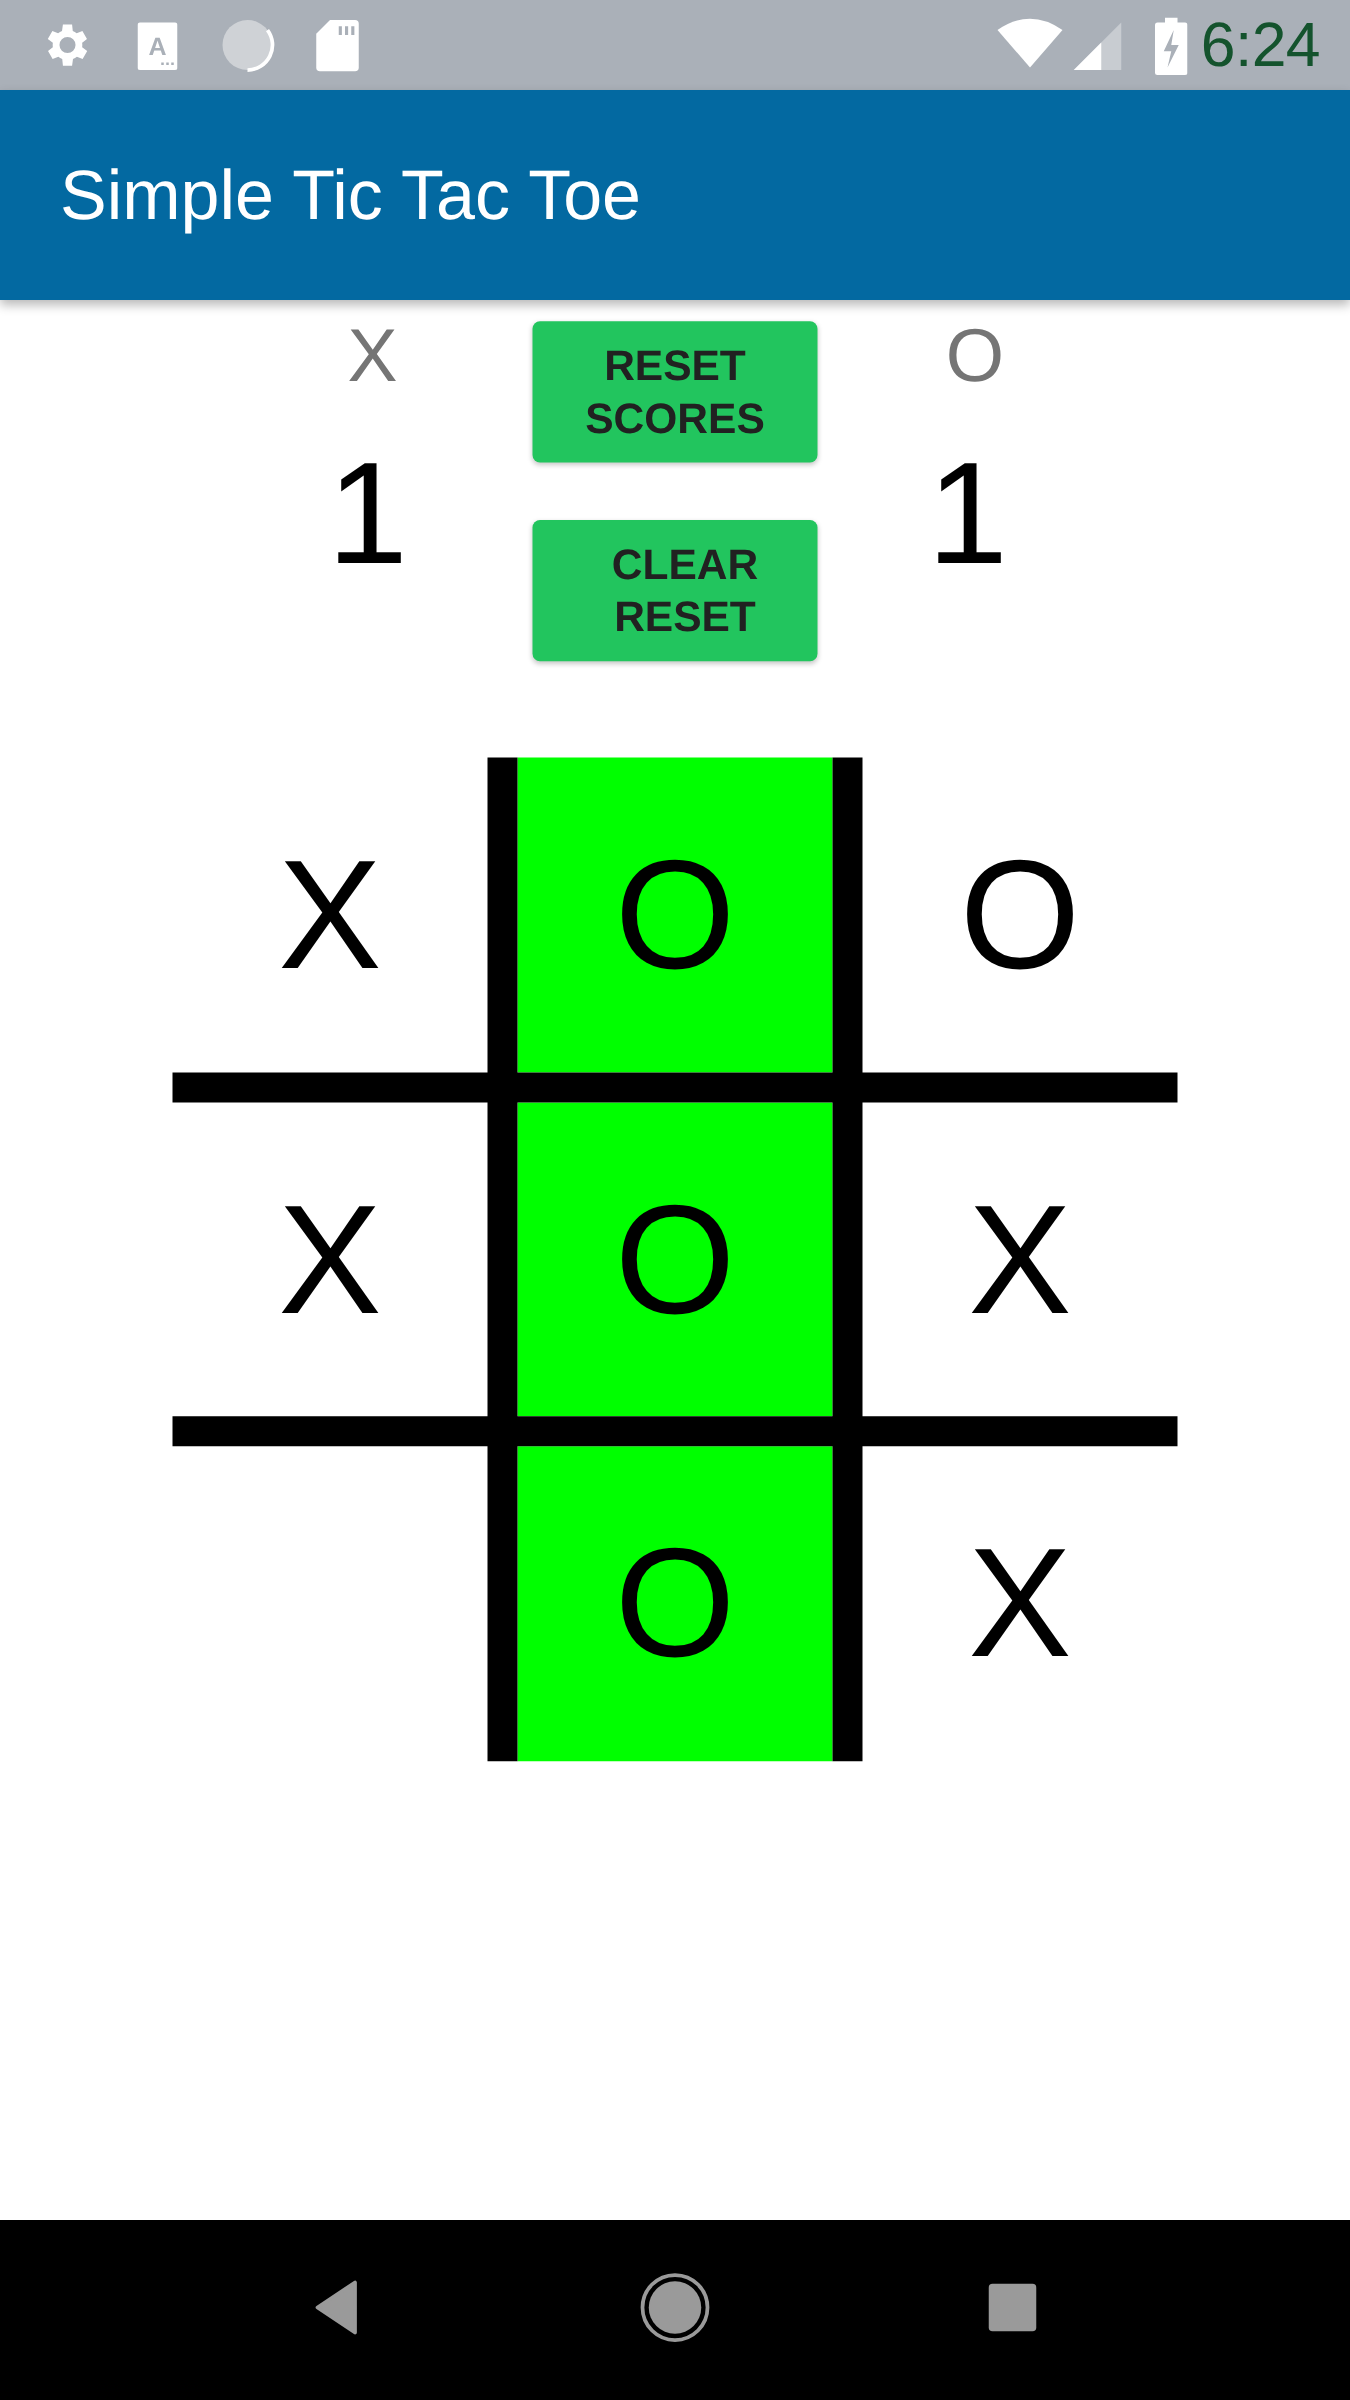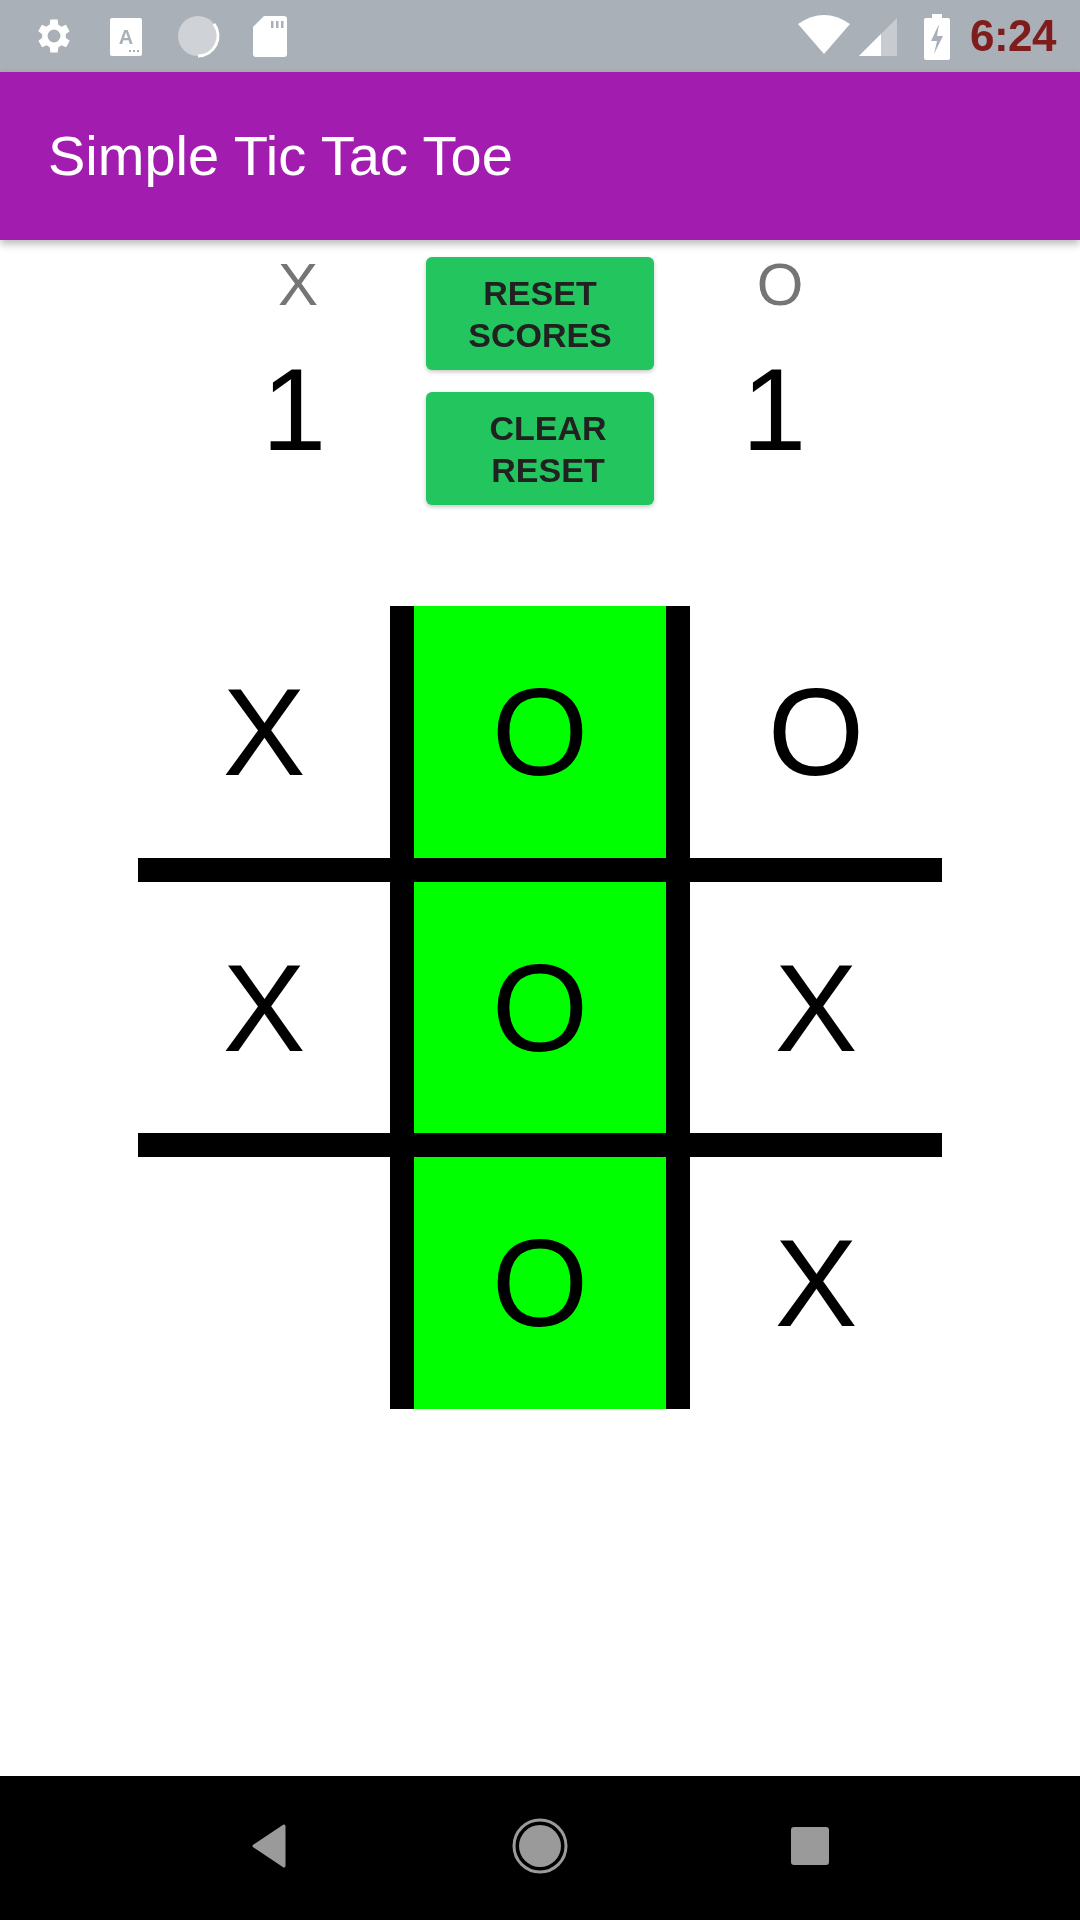--- a/index.html
+++ b/index.html
@@ -14,27 +14,27 @@
     .screen { position: relative; width: 1080px; height: 1920px; background: #ffffff; }
 
     
     .status-bar {
       position: absolute; left: 0; top: 0; width: 1080px; height: 72px;
       background: #aab0b8;
     }
     .sb-icon { position: absolute; top: 14px; height: 44px; }
     .sb-time {
       position: absolute; right: 24px; top: 12px; height: 48px; line-height: 48px;
-      font-size: 44px; color: #7f1d1d; letter-spacing: -0.5px; font-weight: bold;
+      font-size: 50px; color: #14532d; letter-spacing: -0.5px;
     }
 
     
     .action-bar {
       position: absolute; left: 0; top: 72px; width: 1080px; height: 168px;
-      background: #a21caf;
+      background: #0369a1;
       box-shadow: 0 4px 8px rgba(0,0,0,0.28);
       z-index: 2;
     }
     .app-title {
       position: absolute; left: 48px; top: 0; height: 168px; line-height: 168px;
       font-size: 56px; color: #ffffff; white-space: nowrap;
     }
 
     
     .player-label {
@@ -140,21 +140,21 @@
   </div>
 
   <div>
     <div class="player-label" style="left:238px;">X</div>
     <div class="player-score" style="left:214px;">1</div>
 
     <button class="btn" style="top:257px;">
       <span>RESET</span>
       <span>SCORES</span>
     </button>
-    <button class="btn" style="top:392px;padding-left:16px;">
+    <button class="btn" style="top:416px;padding-left:16px;">
       <span>CLEAR</span>
       <span>RESET</span>
     </button>
 
     <div class="player-label" style="left:720px;">O</div>
     <div class="player-score" style="left:694px;">1</div>
   </div>
 
   <div class="board">
     <div class="cell" style="left:0px;top:0px;">X</div>

